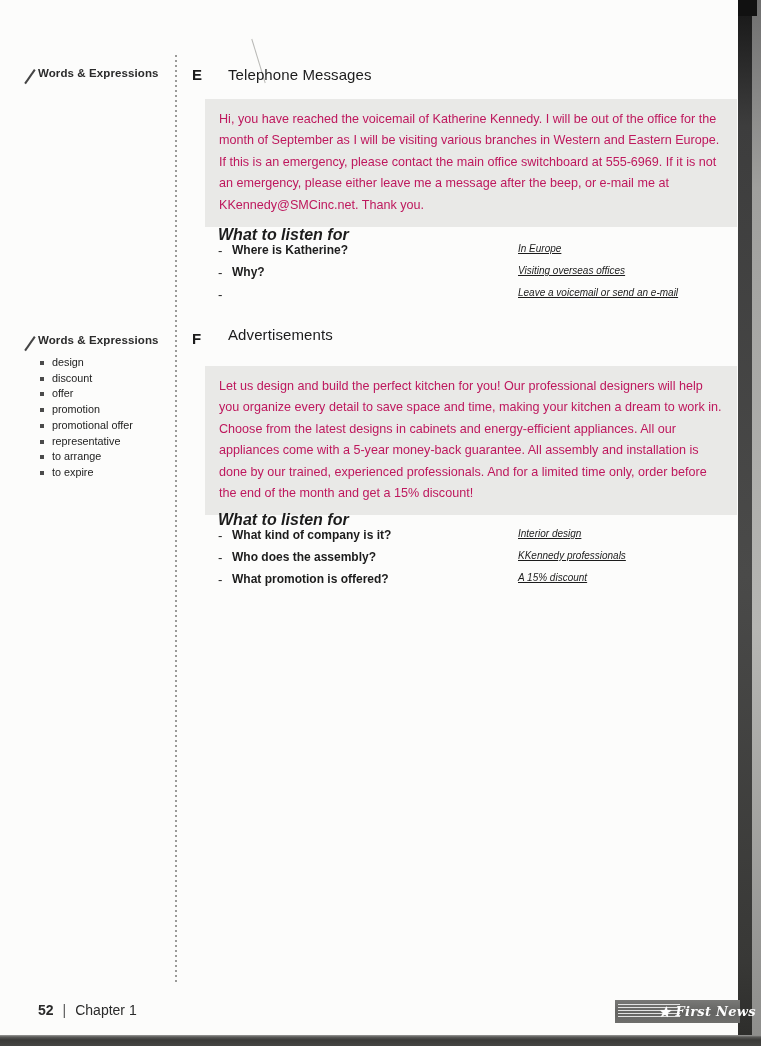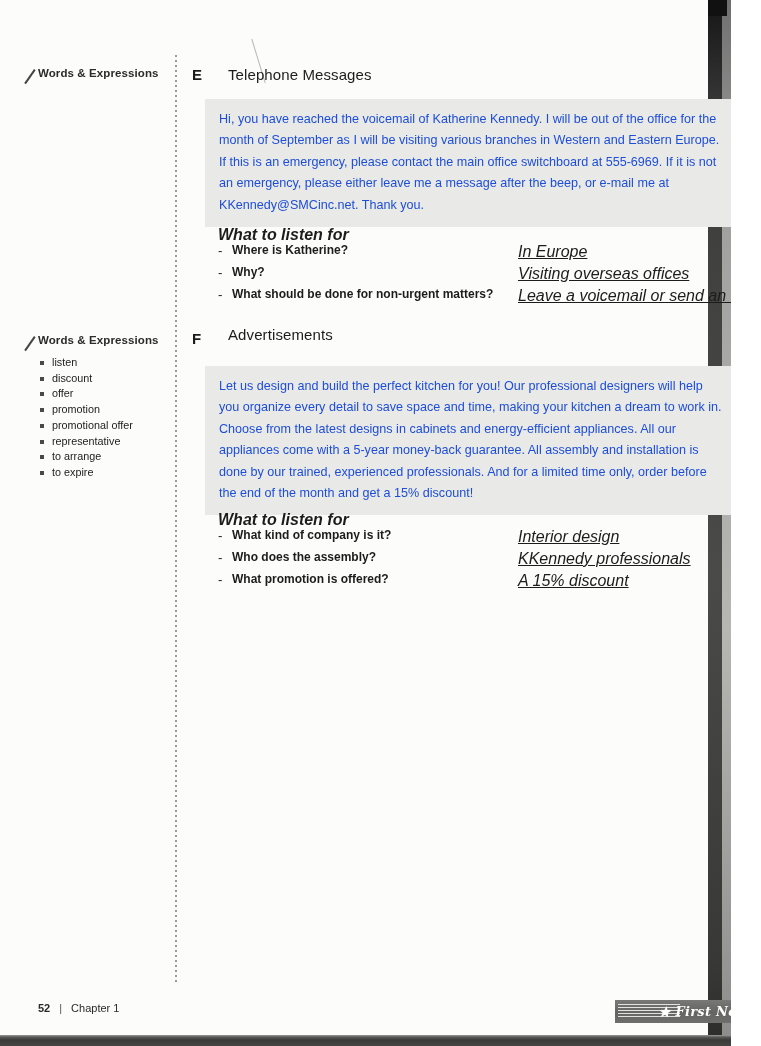--- a/index.html
+++ b/index.html
@@ -1,23 +1,22 @@
 <!DOCTYPE html>
 <html><head>
 <meta charset="utf-8">
 <style>
   html,body{margin:0;padding:0;}
   .page{
     position:relative;
-    width:703px;height:1046px;
+    width:761px;height:1046px;
     background:#fcfcfb;
     overflow:hidden;
     font-family:"Liberation Sans", sans-serif;
     color:#222;
-    padding-left:28px;
   }
   
   .edge-right-dark{
     position:absolute;right:9px;top:0;width:14px;height:1046px;
     background:linear-gradient(to bottom,#161616,#3d3d3d 12%,#4a4a49 55%,#383836 92%,#2c2c2a);
   }
   .edge-right-light{
     position:absolute;right:0;top:0;width:9px;height:1046px;
     background:linear-gradient(to bottom,#6f6f6f,#9f9f9d 18%,#b6b6b3 60%,#8d8d8b);
   }
@@ -57,38 +56,38 @@
     font-size:15px;font-weight:bold;color:#1c1c1c;
   }
   .sec-title{
     position:absolute;left:228px;
     font-size:15px;font-weight:normal;color:#1c1c1c;letter-spacing:0.1px;
   }
   .passage-box{
     position:absolute;left:205px;width:504px;
     background:#e9e9e7;
     padding:10px 14px 11px 14px;
-    font-size:12.6px;line-height:21.4px;color:#1d4ed8;
+    font-size:12.6px;line-height:21.4px;color:#be185d;
   }
   .listen-label{
     position:absolute;left:218px;
     font-size:16px;font-weight:bold;font-style:italic;color:#1c1c1c;
   }
   .qa-block{position:absolute;left:218px;width:520px;}
   .qa-row{position:relative;height:22px;}
   .qa-q{
     position:absolute;left:14px;top:0;font-size:12px;color:#1c1c1c;white-space:nowrap;font-weight:bold;
   }
   .qa-dash{position:absolute;left:0;top:0;font-size:13.2px;color:#1c1c1c;}
   .qa-a{
-    position:absolute;left:300px;top:0;font-size:16px;color:#1c1c1c;
+    position:absolute;left:300px;top:0;font-size:10px;color:#1c1c1c;
     font-style:italic;text-decoration:underline;white-space:nowrap;
   }
   
-  .footer{position:absolute;left:38px;top:1002px;font-size:11px;color:#2a2a2a;}
+  .footer{position:absolute;left:38px;top:1002px;font-size:14px;color:#2a2a2a;}
   .footer .pagenum{font-weight:bold;}
   .footer .sep{margin:0 9px;color:#555;}
   
   .brand{
     position:absolute;left:615px;top:1000px;width:125px;height:23px;
     background:linear-gradient(to bottom,#787876,#646462 55%,#6e6e6c);
     display:flex;align-items:center;
   }
   .brand-stripes{
     position:absolute;left:3px;top:4px;width:62px;height:15px;
@@ -120,21 +119,21 @@
 
   <div class="wx-box" style="top:67px;">
     <div class="wx-slash"></div>
     <div class="wx-title">Words &amp; Expressions</div>
   </div>
 
   <div class="wx-box" style="top:334px;">
     <div class="wx-slash"></div>
     <div class="wx-title">Words &amp; Expressions</div>
     <ul class="wx-list">
-      <li>listen</li>
+      <li>design</li>
       <li>discount</li>
       <li>offer</li>
       <li>promotion</li>
       <li>promotional offer</li>
       <li>representative</li>
       <li>to arrange</li>
       <li>to expire</li>
     </ul>
   </div>
 
@@ -148,21 +147,20 @@
       <span class="qa-q">Where is Katherine?</span>
       <span class="qa-a">In Europe</span>
     </div>
     <div class="qa-row">
       <span class="qa-dash">-</span>
       <span class="qa-q">Why?</span>
       <span class="qa-a">Visiting overseas offices</span>
     </div>
     <div class="qa-row">
       <span class="qa-dash">-</span>
-      <span class="qa-q">What should be done for non-urgent matters?</span>
       <span class="qa-a">Leave a voicemail or send an e-mail</span>
     </div>
   </div>
 
   <div class="sec-letter" style="top:330px;">F</div>
   <div class="sec-title" style="top:326px;">Advertisements</div>
   <div class="passage-box" style="top:366px;">Let us design and build the perfect kitchen for you! Our professional designers will help you organize every detail to save space and time, making your kitchen a dream to work in. Choose from the latest designs in cabinets and energy-efficient appliances. All our appliances come with a 5-year money-back guarantee. All assembly and installation is done by our trained, experienced professionals. And for a limited time only, order before the end of the month and get a 15% discount!</div>
   <div class="listen-label" style="top:511px;">What to listen for</div>
   <div class="qa-block" style="top:528px;">
     <div class="qa-row">

